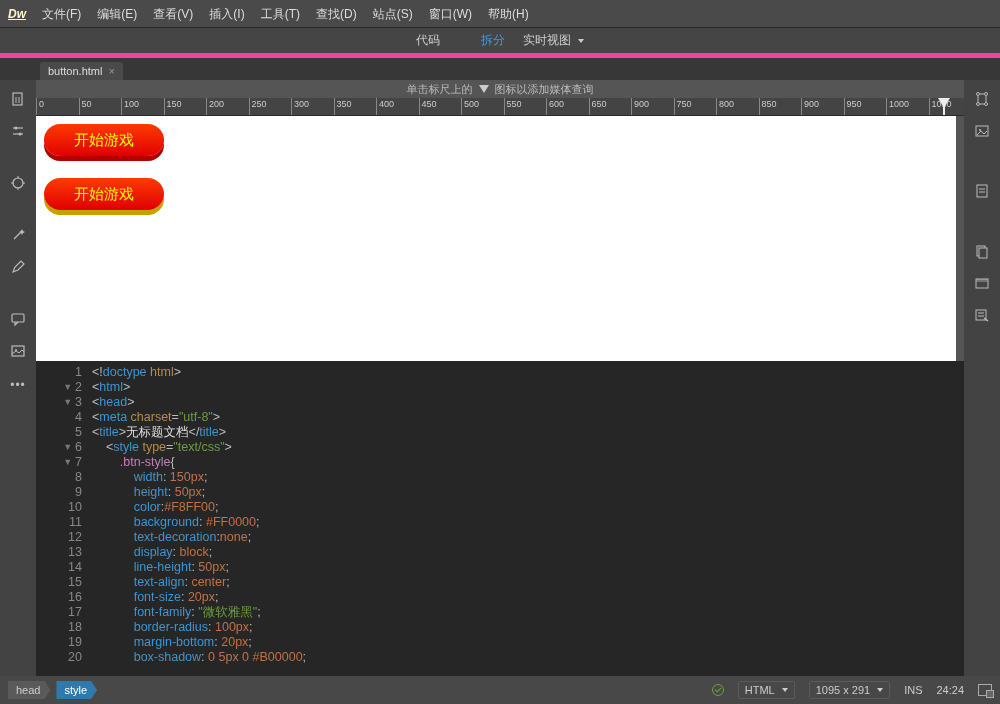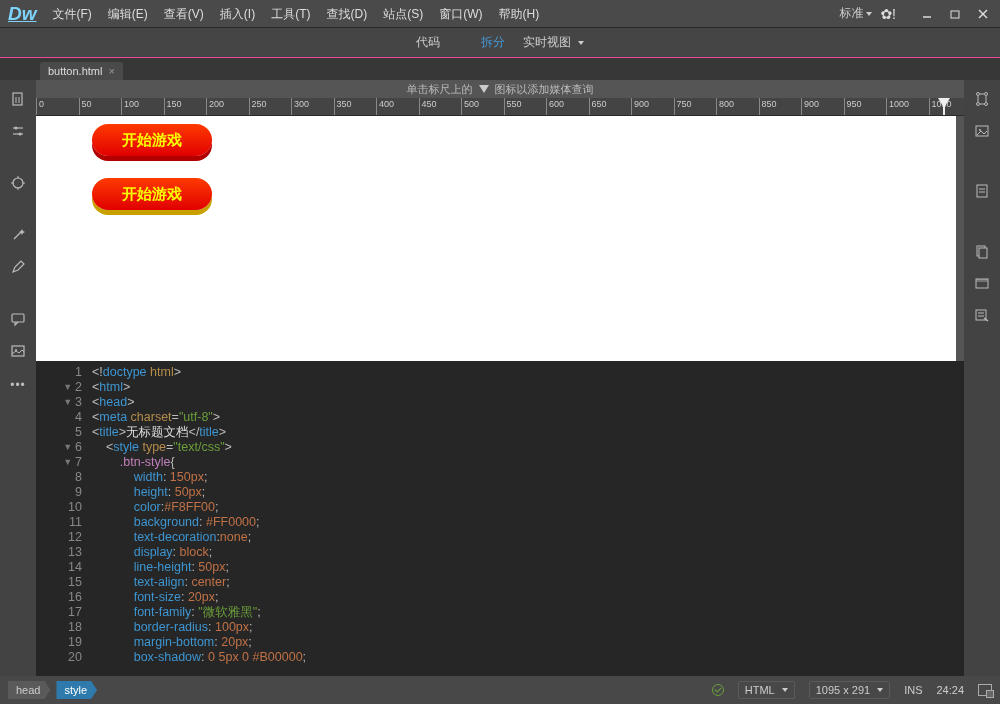--- a/index.html
+++ b/index.html
@@ -1,31 +1,31 @@
 <!DOCTYPE html>
 <html><head>
 <meta charset="utf-8">
 <style>
 * { margin:0; padding:0; box-sizing:border-box; font-family:"Microsoft YaHei",Arial,sans-serif; }
 body { background:#333333; width:1000px; height:704px; overflow:hidden; color:#ccc; font-size:12px; position:relative; }
 
 
 .menubar { height:28px; background:#4a4a4a; display:flex; align-items:center; padding:0 4px; border-bottom:1px solid #2a2a2a;}
-.logo { color:#7dd3fc; font-size:19px; font-weight:bold; font-style:italic; padding:0 8px 0 4px;text-decoration:underline;}
+.logo { color:#fef9c3; font-size:12px; font-weight:bold; font-style:italic; padding:0 8px 0 4px;text-decoration:underline;}
 .menu-item { padding:0 8px; color:#ddd; cursor:default; font-size:12px; line-height:28px;}
 .menubar-right { margin-left:auto; display:flex; align-items:center; gap:4px;}
 .layout-label { font-size:12px; color:#ccc; padding:0 4px;}
 .tri-down { display:inline-block; width:0; height:0; border-left:3px solid transparent; border-right:3px solid transparent; border-top:4px solid #ccc; margin-left:3px; vertical-align:middle;}
 .gear-icon { color:#ddd; font-size:14px; margin-right:6px;}
 .winbtns { display:flex; gap:2px; margin-left:8px;}
 .winbtn { width:26px; height:18px; display:flex; align-items:center; justify-content:center; color:#ddd; font-size:12px;}
 .winbtn svg{width:10px;height:10px;}
 
 
-.viewbar { height:30px; background:#454545; display:flex; align-items:center; justify-content:center; gap:18px; border-bottom:1px solid #ec4899;}
+.viewbar { height:30px; background:#454545; display:flex; align-items:center; justify-content:center; gap:18px; border-bottom:5px solid #ec4899;}
 .view-tab { color:#ccc; font-size:12px; cursor:default;}
 .view-tab.active { color:#4599d6;margin-left:23px;}
 .view-drop { display:flex; align-items:center; gap:4px;}
 
 
 .doctab-bar { height:22px; background:#373737; padding-left:40px; display:flex; align-items:flex-end;}
 .doctab { background:#4a4a4a; padding:3px 8px; font-size:11px; color:#ddd; display:flex; align-items:center; gap:6px; border-top-left-radius:3px;border-top-right-radius:3px;}
 .doctab .x { color:#999; font-size:11px;}
 
 
@@ -45,21 +45,21 @@
 
 .ruler { height:18px; background:#444; position:relative; overflow:hidden; border-bottom:1px solid #2a2a2a;}
 .ruler-inner{position:absolute;left:0;top:0;height:100%;display:flex;}
 .ruler-seg { width:42.5px; position:relative; border-left:1px solid #888;}
 .ruler-seg span{position:absolute;top:1px;left:2px;font-size:9px;color:#ccc;}
 .ruler-marker{position:absolute;right:14px;top:0;width:0;height:0;border-left:6px solid transparent;border-right:6px solid transparent;border-top:10px solid #eee;}
 .ruler-marker::after{content:"";position:absolute;top:-10px;left:-1px;width:2px;height:18px;background:#eee;}
 
 
 .preview { height:245px; background:#fff; overflow:hidden; position:relative; padding:8px; border-right:8px solid #555555;}
-.btn-style { width:120px; height:32px; color:#F8FF00; background:linear-gradient(#ff3a00,#e00000); text-decoration:none; display:block; line-height:32px; text-align:center; font-size:15px; font-weight:bold; border-radius:100px; margin-bottom:22px; box-shadow:0 5px 0 #B00000;margin-left:48px;}
+.btn-style { width:120px; height:32px; color:#F8FF00; background:linear-gradient(#ff3a00,#e00000); text-decoration:none; display:block; line-height:32px; text-align:center; font-size:15px; font-weight:normal; border-radius:100px; margin-bottom:22px; box-shadow:0 5px 0 #B00000;}
 .btn-style.second{ box-shadow:0 5px 0 #c8a100;}
 
 
 .code-pane { flex:1; background:#262626; overflow:hidden; font-family:Consolas,Menlo,monospace; font-size:12.5px; line-height:15px; display:flex;}
 .gutter { width:50px; text-align:right; padding:4px 4px 0 0; color:#888; background:#262626;}
 .gutter .ln{display:flex;justify-content:flex-end;align-items:center;height:15px;gap:3px;}
 .fold{color:#777;font-size:9px;}
 .code { flex:1; padding:4px 0 0 6px; white-space:pre; color:#ccc;}
 .c-tag{color:#3d95d1;} .c-attr{color:#b58c4a;} .c-str{color:#6a9f3a;} .c-punc{color:#bbb;}
 .c-sel{color:#c27fbb;} .c-prop{color:#3d95d1;} .c-val{color:#c07146;} .c-text{color:#ddd;}
@@ -82,42 +82,20 @@
   <span class="logo">Dw</span>
   <span class="menu-item">文件(F)</span>
   <span class="menu-item">编辑(E)</span>
   <span class="menu-item">查看(V)</span>
   <span class="menu-item">插入(I)</span>
   <span class="menu-item">工具(T)</span>
   <span class="menu-item">查找(D)</span>
   <span class="menu-item">站点(S)</span>
   <span class="menu-item">窗口(W)</span>
   <span class="menu-item">帮助(H)</span>
-  <div class="menubar-right">
-    <span class="layout-label"><span>标准</span><span class="tri-down"></span></span>
-    <span class="gear-icon">✿!</span>
-    <div class="winbtns">
-      <div class="winbtn">
-          <svg viewBox="0 0 10 10">
-            <line x1="1" y1="8" x2="9" y2="8" stroke="#ddd" stroke-width="1.5"></line>
-          </svg>
-        </div>
-      <div class="winbtn">
-          <svg viewBox="0 0 10 10">
-            <rect x="1" y="2" width="8" height="7" fill="none" stroke="#ddd" stroke-width="1"></rect>
-          </svg>
-        </div>
-      <div class="winbtn">
-          <svg viewBox="0 0 10 10">
-            <line x1="1" y1="1" x2="9" y2="9" stroke="#ddd" stroke-width="1.5"></line>
-            <line x1="9" y1="1" x2="1" y2="9" stroke="#ddd" stroke-width="1.5"></line>
-          </svg>
-        </div>
-    </div>
-  </div>
 </div>
 
 <div class="viewbar">
   <span class="view-tab">代码</span>
   <span class="view-tab active">拆分</span>
   <span class="view-drop">
       <span>实时视图</span>
       <span class="tri-down"></span>
     </span>
 </div>

